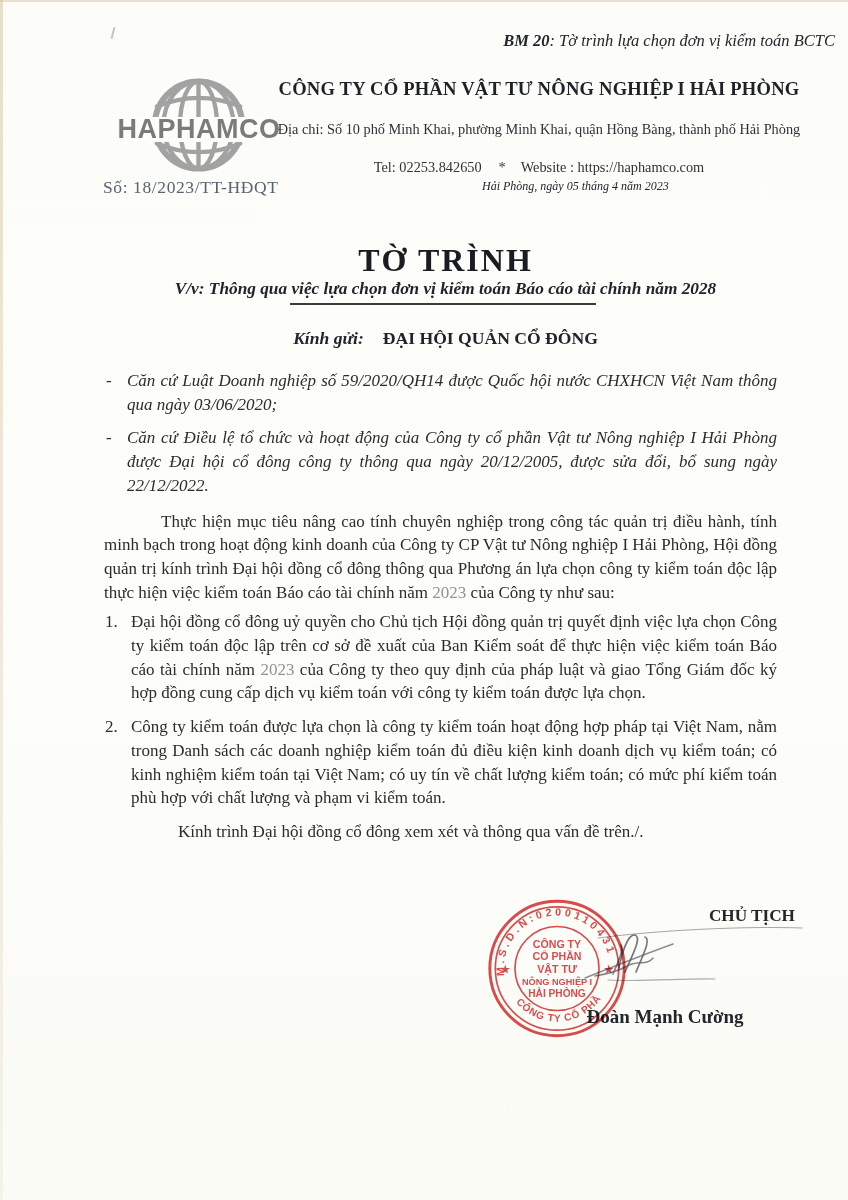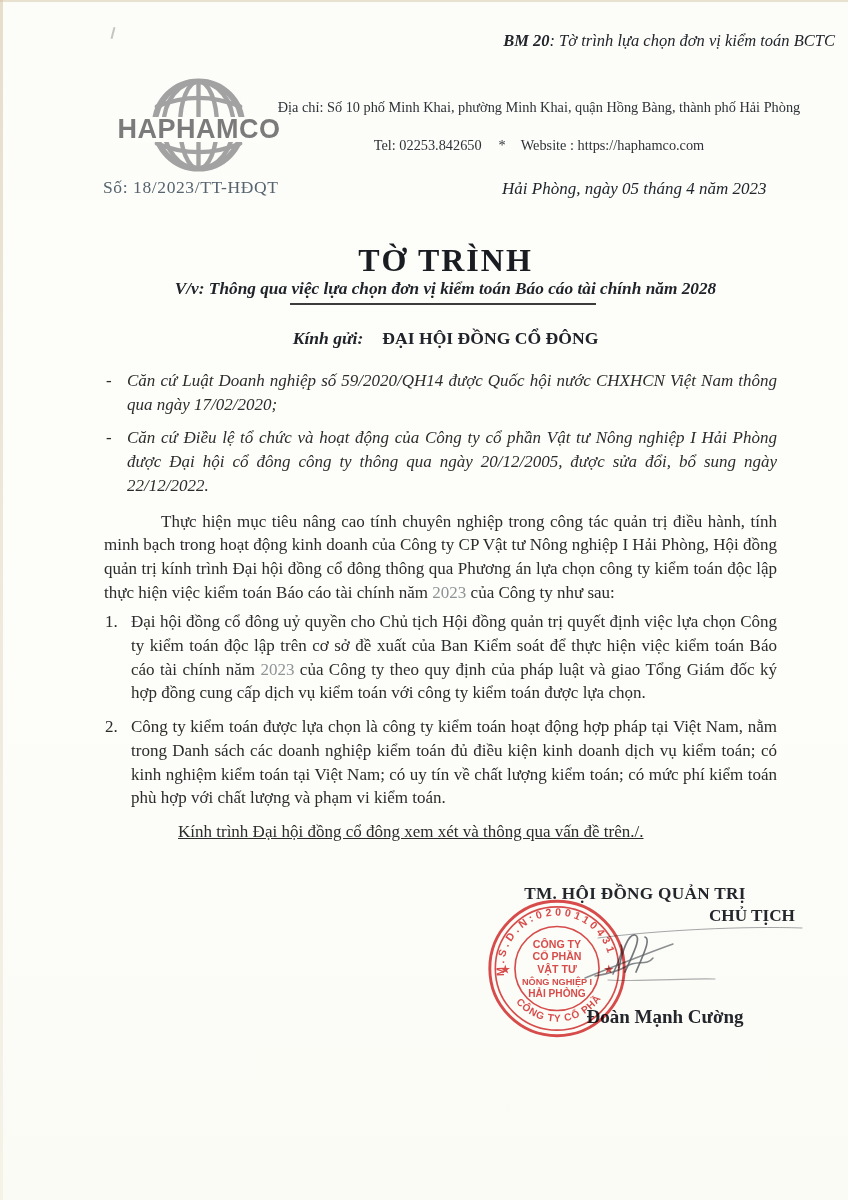--- a/index.html
+++ b/index.html
@@ -25,39 +25,39 @@
     display:flex;align-items:center;justify-content:center;
     font-family:"Liberation Sans",sans-serif;font-weight:bold;font-size:27px;
     color:#7b7b7b;letter-spacing:.5px;}
   
   .hdr{left:250px;top:78px;width:578px;text-align:center;}
   .company{font-size:18.6px;font-weight:bold;letter-spacing:.2px;color:#1e2228;}
   .addr{margin-top:21px;font-size:14.3px;color:#2e3338;}
   .telline{margin-top:21px;font-size:14.3px;color:#2e3338;}
   .telline .sep{margin:0 15px 0 17px;}
   .doc-no{left:103px;top:177px;font-size:17.5px;letter-spacing:.6px;color:#57646f;}
-  .date-line{left:502px;top:179px;font-size:17px;font-style:italic;color:#20262d;}
+  .date-line{left:482px;top:179px;font-size:12px;font-style:italic;color:#20262d;}
   
   .title{left:0;top:242px;width:100%;text-align:center;font-size:32px;font-weight:bold;letter-spacing:2px;color:#191c21;}
   .subtitle{left:0;top:279px;width:100%;text-align:center;font-size:17.3px;font-weight:bold;font-style:italic;color:#20242a;}
   .rule{left:290px;top:303px;width:306px;border-top:2px solid #3c3c3c;}
   .salutation{left:0;top:328px;width:100%;text-align:center;font-size:17.6px;color:#20242a;}
   .salutation .kg{font-weight:bold;font-style:italic;}
   .salutation .to{font-weight:bold;margin-left:19px;}
   
   .body-col{left:104px;top:369px;width:673px;font-size:17px;line-height:23.7px;color:#2c2c2c;}
   ul.preamble{list-style:none;margin:0;padding:0;}
   ul.preamble li{position:relative;padding-left:23px;margin-bottom:10px;text-align:justify;font-style:italic;}
   ul.preamble .dash{position:absolute;left:2px;top:0;font-style:normal;}
   .para{margin:12px 0 0 0;text-align:justify;text-indent:57px;}
   .numlist{margin-top:6px;}
   .numlist .item{position:relative;padding-left:27px;margin-bottom:10px;text-align:justify;}
   .numlist .no{position:absolute;left:1px;top:0;}
   .gray{color:#8f9597;}
-  .closing{margin:6px 0 0 0;text-indent:74px;text-align:justify;text-decoration:underline;}
+  .closing{margin:6px 0 0 0;text-indent:74px;text-align:justify;}
   
   .sig-onbehalf{left:455px;top:884px;width:360px;text-align:center;font-size:17.2px;font-weight:bold;letter-spacing:.3px;color:#23262b;}
   .sig-position{left:495px;top:906px;width:300px;text-align:right;font-size:17.2px;font-weight:bold;color:#23262b;}
   .sig-name{left:545px;top:1006px;width:240px;text-align:center;font-size:19px;font-weight:bold;color:#23262b;}
   
   .stamp{left:483px;top:896px;width:148px;height:145px;mix-blend-mode:multiply;opacity:.95;}
   .stamp text{fill:#d84343;font-family:"Liberation Sans",sans-serif;font-weight:bold;}
   .stamp .ringT{font-size:11px;letter-spacing:3.4px;}
   .stamp .ringB{font-size:10.5px;letter-spacing:.8px;}
   .stamp .star{font-size:11px;text-anchor:middle;letter-spacing:0;}
@@ -86,42 +86,43 @@
         <ellipse cx="50" cy="50" rx="36" ry="45" stroke-width="4.5"></ellipse>
         <line x1="50" y1="5" x2="50" y2="95" stroke-width="4.5"></line>
         <path d="M7,31 Q50,13 93,31" stroke-width="4.5"></path>
         <path d="M7,69 Q50,87 93,69" stroke-width="4.5"></path>
       </g>
     </svg>
     <div class="logo-band">HAPHAMCO</div>
   </div>
 
   <div class="abs hdr">
+    <div class="company">CÔNG TY CỔ PHẦN VẬT TƯ NÔNG NGHIỆP I HẢI PHÒNG</div>
     <div class="addr">Địa chỉ: Số 10 phố Minh Khai, phường Minh Khai, quận Hồng Bàng, thành phố Hải Phòng</div>
     <div class="telline">
       <span>Tel: 02253.842650</span><span class="sep">*</span><span>Website : https://haphamco.com</span>
     </div>
   </div>
 
   <div class="abs doc-no">Số: 18/2023/TT-HĐQT</div>
   <div class="abs date-line">Hải Phòng, ngày 05 tháng 4  năm 2023</div>
 
   <div class="abs title">TỜ TRÌNH</div>
   <div class="abs subtitle">V/v: Thông qua việc lựa chọn đơn vị kiểm toán Báo cáo tài chính năm 2028</div>
   <div class="abs rule"></div>
 
   <div class="abs salutation">
-    <span class="kg">Kính gửi:</span><span class="to">ĐẠI HỘI ĐỒNG CỔ ĐÔNG</span>
+    <span class="kg">Kính gửi:</span><span class="to">ĐẠI HỘI QUẢN CỔ ĐÔNG</span>
   </div>
 
   <div class="abs body-col">
     <ul class="preamble">
       <li>
         <span class="dash">-</span>
-        <span>Căn cứ Luật Doanh nghiệp số 59/2020/QH14 được Quốc hội nước CHXHCN Việt Nam thông qua ngày 17/02/2020;</span>
+        <span>Căn cứ Luật Doanh nghiệp số 59/2020/QH14 được Quốc hội nước CHXHCN Việt Nam thông qua ngày 03/06/2020;</span>
       </li>
       <li>
         <span class="dash">-</span>
         <span>Căn cứ Điều lệ tổ chức và hoạt động của Công ty cổ phần Vật tư Nông nghiệp I Hải Phòng được Đại hội cổ đông công ty thông qua ngày 20/12/2005, được sửa đổi, bổ sung ngày 22/12/2022.</span>
       </li>
     </ul>
 
     <p class="para"><span>Thực hiện mục tiêu nâng cao tính chuyên nghiệp trong công tác quản trị điều hành, tính minh bạch trong hoạt động kinh doanh của Công ty CP Vật tư Nông nghiệp I Hải Phòng, Hội đồng quản trị kính trình Đại hội đồng cổ đông thông qua Phương án lựa chọn công ty kiểm toán độc lập thực hiện việc kiểm toán Báo cáo tài chính năm </span><span class="gray">2023</span><span> của Công ty như sau:</span></p>
 
     <div class="numlist">
@@ -129,21 +130,20 @@
         <span class="no">1.</span><span>Đại hội đồng cổ đông uỷ quyền cho Chủ tịch Hội đồng quản trị quyết định việc lựa chọn Công ty kiểm toán độc lập trên cơ sở đề xuất của Ban Kiểm soát để thực hiện việc kiểm toán Báo cáo tài chính năm </span><span class="gray">2023</span><span> của Công ty theo quy định của pháp luật và giao Tổng Giám đốc ký hợp đồng cung cấp dịch vụ kiểm toán với công ty kiểm toán được lựa chọn.</span>
       </div>
       <div class="item">
         <span class="no">2.</span><span>Công ty kiểm toán được lựa chọn là công ty kiểm toán hoạt động hợp pháp tại Việt Nam, nằm trong Danh sách các doanh nghiệp kiểm toán đủ điều kiện kinh doanh dịch vụ kiểm toán; có kinh nghiệm kiểm toán tại Việt Nam; có uy tín về chất lượng kiểm toán; có mức phí kiểm toán phù hợp với chất lượng và phạm vi kiểm toán.</span>
       </div>
     </div>
 
     <p class="closing">Kính trình Đại hội đồng cổ đông xem xét và thông qua vấn đề trên./.</p>
   </div>
 
-  <div class="abs sig-onbehalf">TM. HỘI ĐỒNG QUẢN TRỊ</div>
   <div class="abs sig-position">CHỦ TỊCH</div>
   <div class="abs sig-name">Đoàn Mạnh Cường</div>
 
   <svg class="abs stamp" viewBox="-75 -75 150 150">
     <g fill="none" stroke="#d84343">
       <circle r="69.5" stroke-width="3"></circle>
       <circle r="63.8" stroke-width="1.7"></circle>
       <circle r="43.5" stroke-width="1.7"></circle>
     </g>
     <defs>

